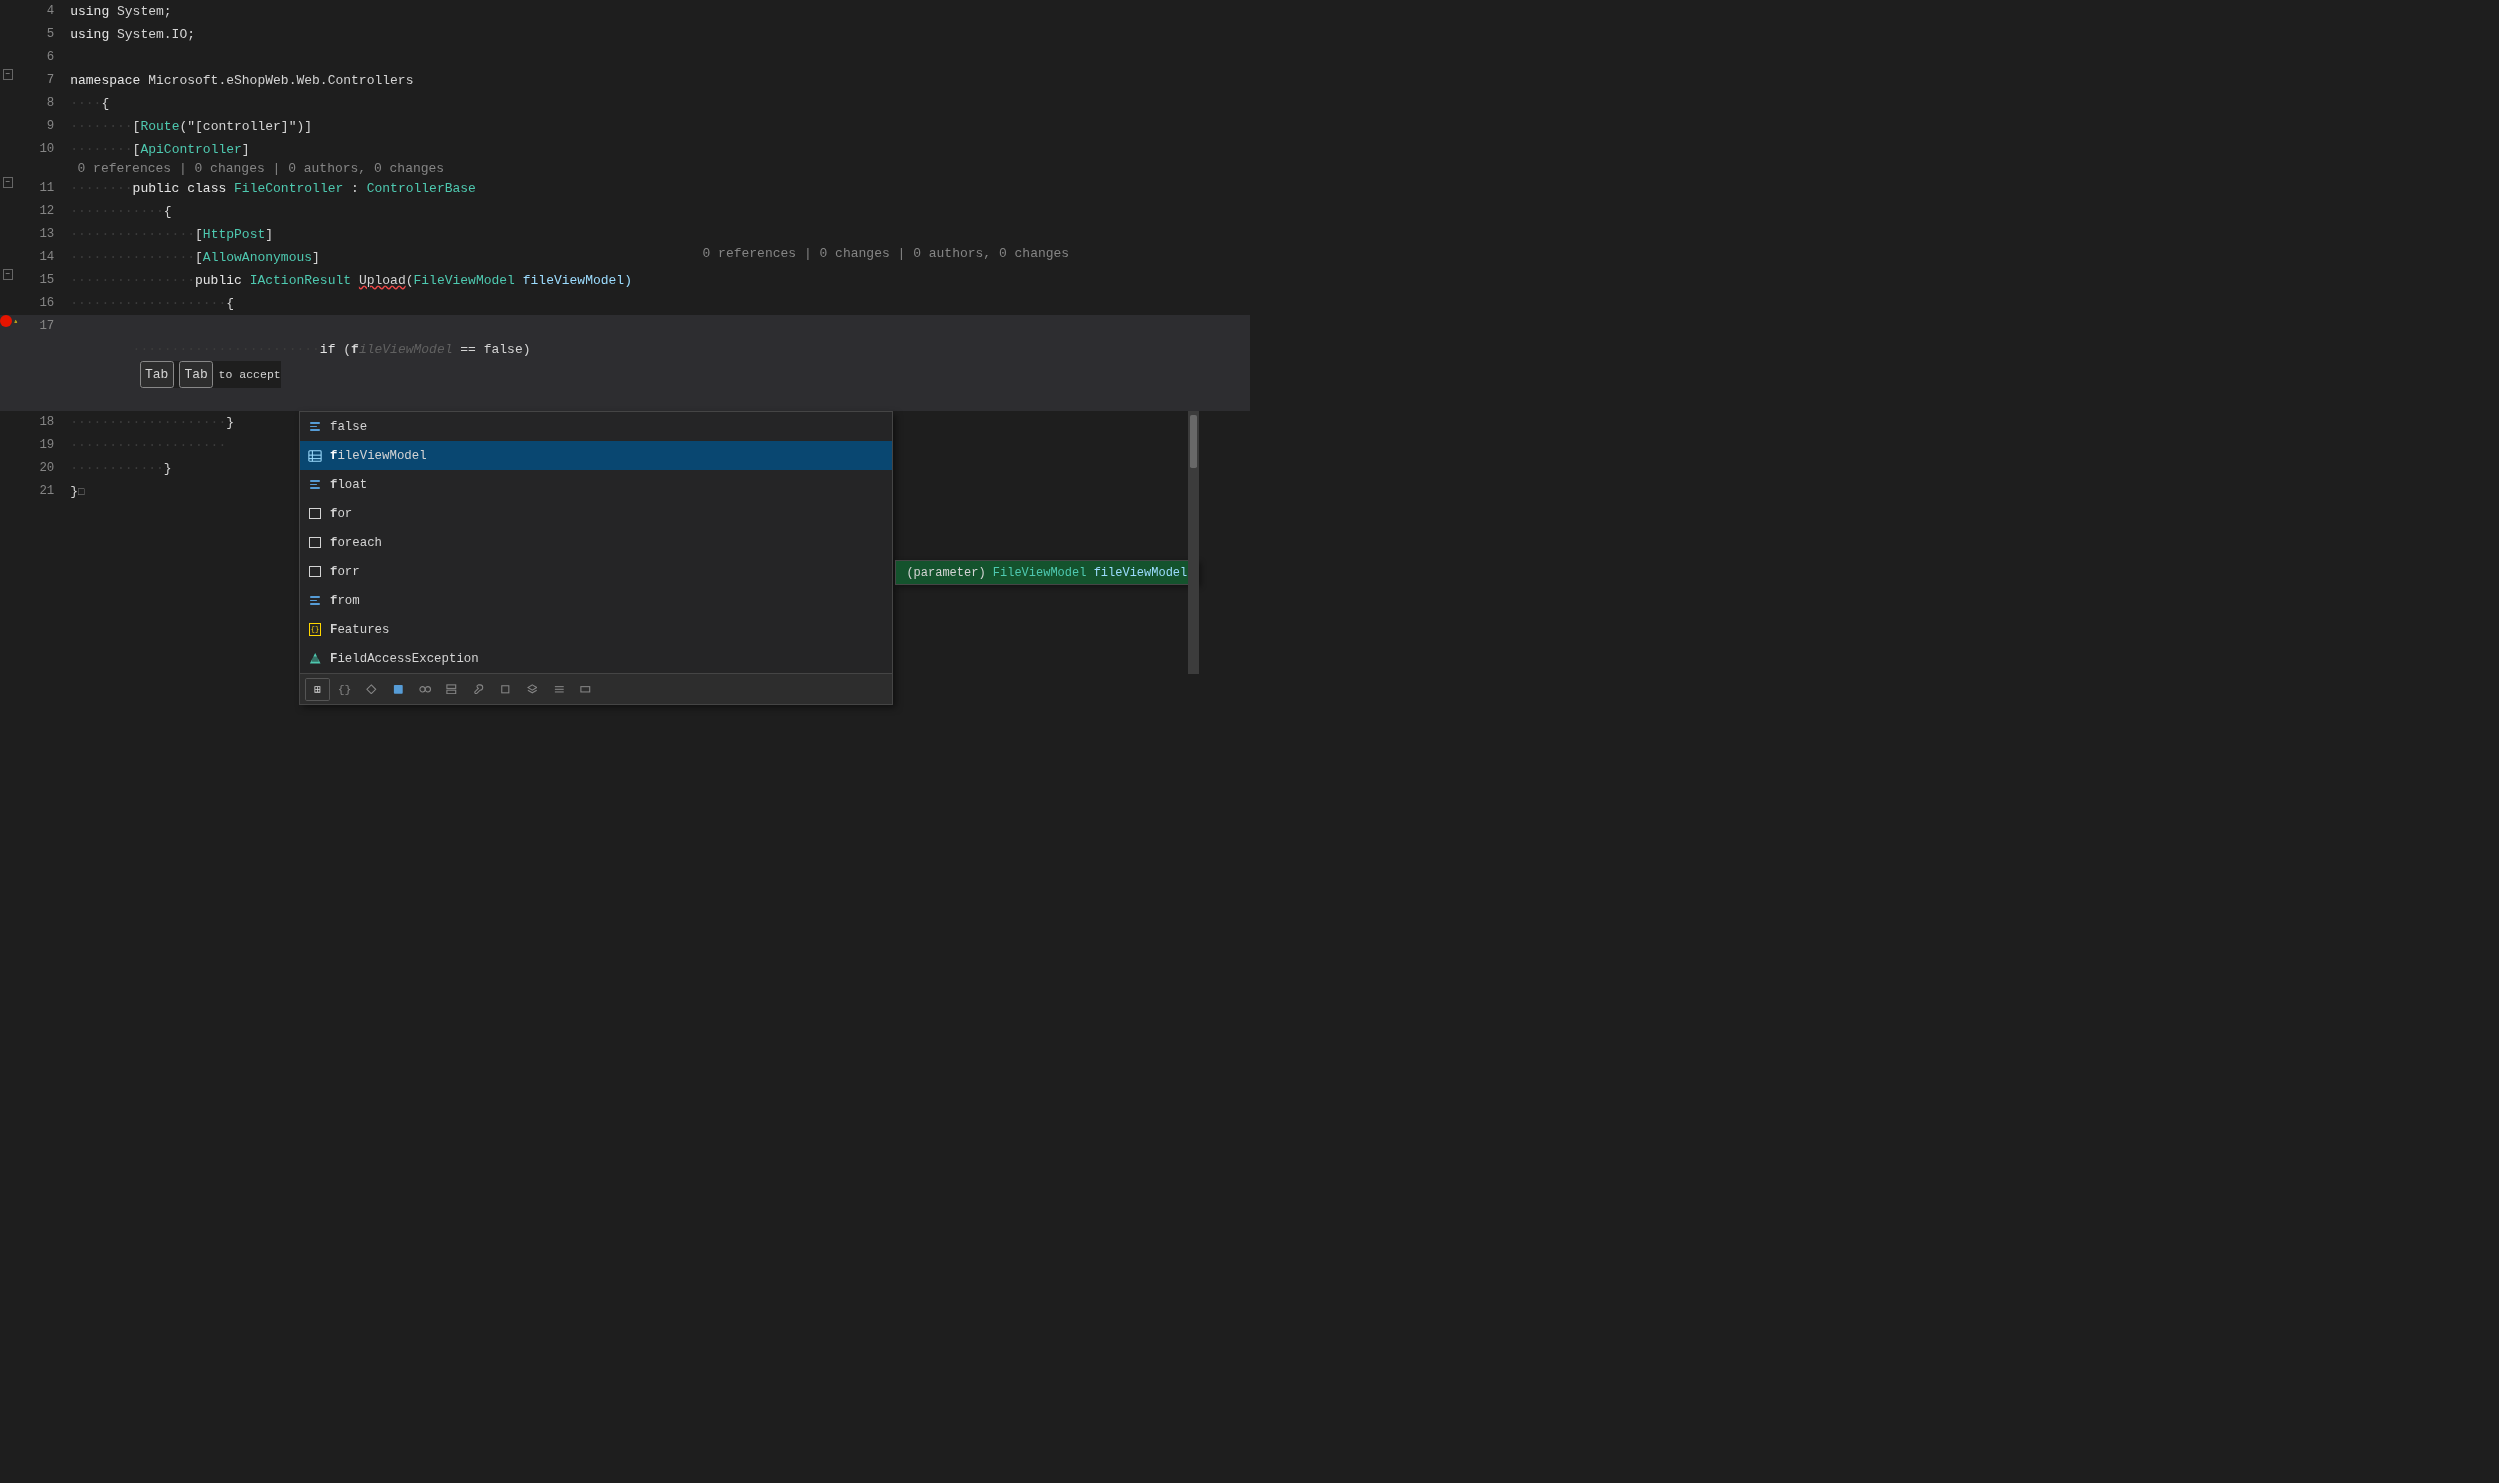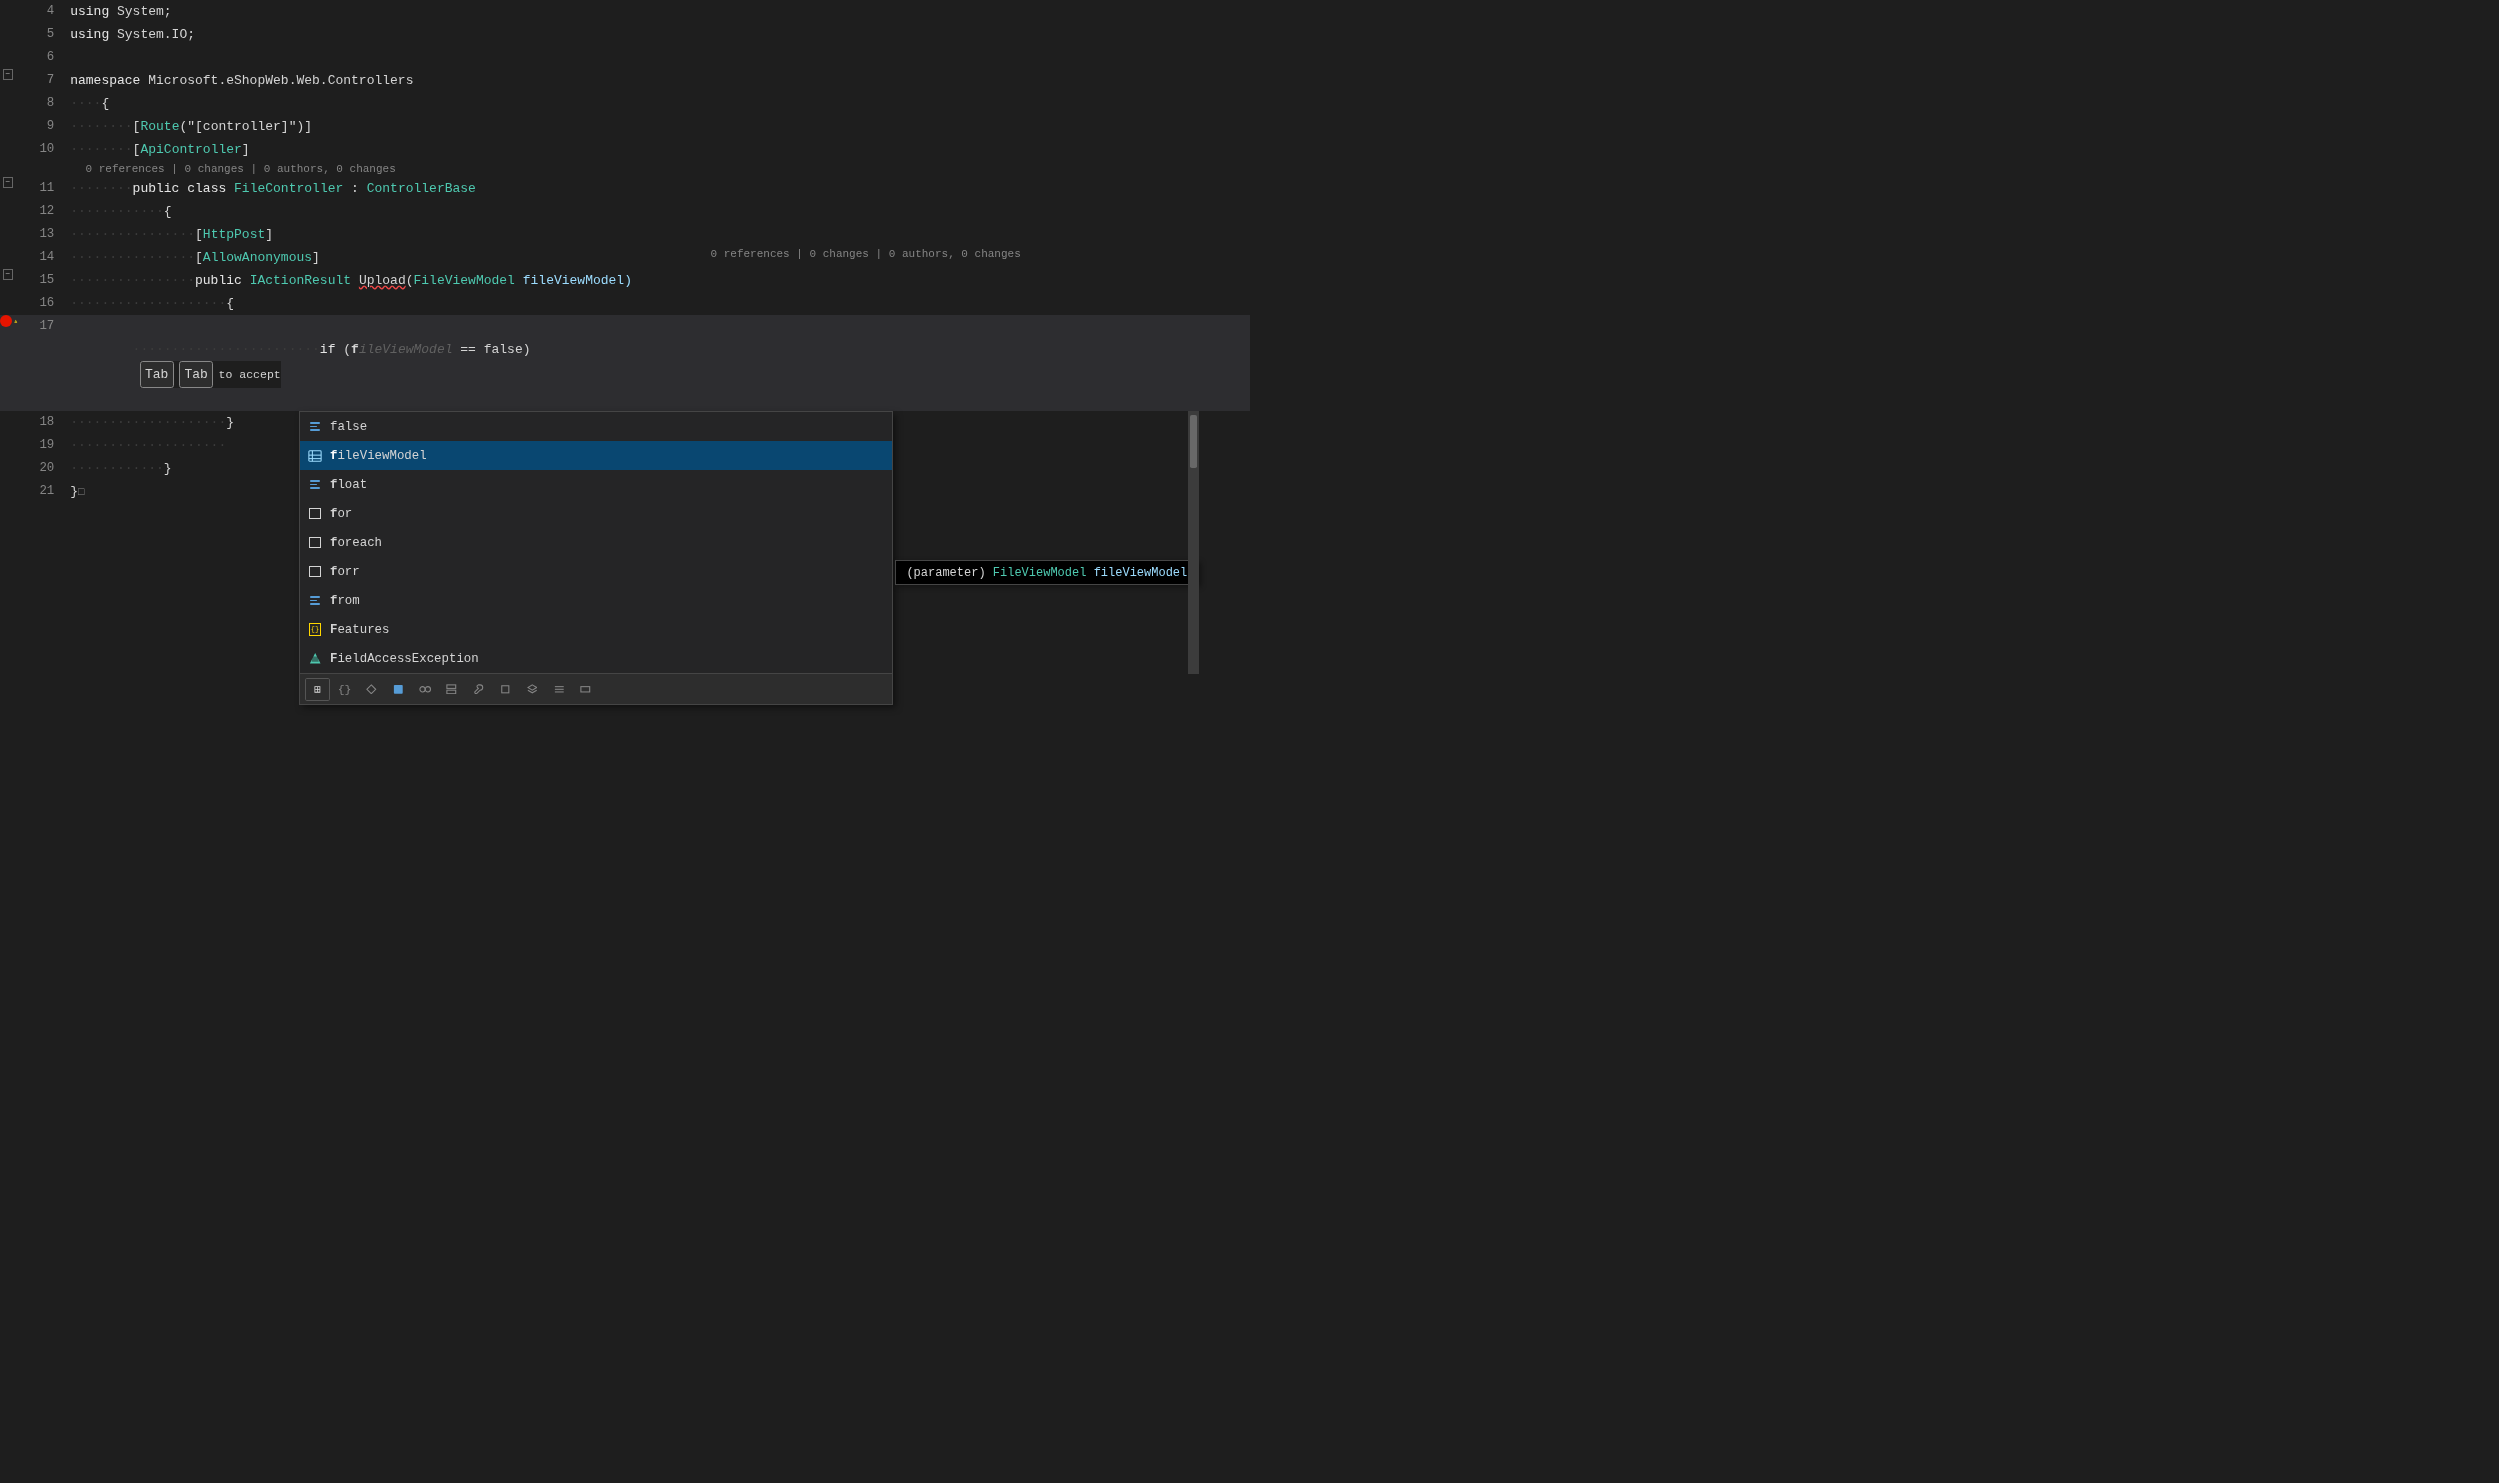--- a/index.html
+++ b/index.html
@@ -47,23 +47,23 @@
 
     .line-content {
       flex: 1;
       padding-left: 3.5px;
       white-space: pre;
       font-size: 13px;
     }
 
     .line-hint {
       display: block;
-      font-size: 11px;
+      font-size: 13px;
       color: #858585;
-      margin-left: 16px;
+      margin-left: 8px;
       line-height: 16px;
       padding-left: 0;
     }
 
     
     .kw { color: #e5e5e5; }
     .cls { color: #4ec9b0; }
     .attr { color: #9cdcfe; }
     .squiggle-red { text-decoration: underline wavy #f44747; }
 
@@ -212,21 +212,21 @@
       height: 53px;
       background: #686868;
       position: absolute;
       top: 3.5px;
       left: 1.8px;
       border-radius: 1.8px;
     }
 
     
     .param-tooltip {
-      background: #000000;
+      background: #14532d;
       border: 0.9px solid #454545;
       padding: 4.4px 10.6px;
       font-size: 12px;
       color: #d4d4d4;
       white-space: nowrap;
       align-self: center;
       margin-left: 1.8px;
       box-shadow: 1.8px 1.8px 5.3px rgba(0,0,0,0.4);
       margin-top: 29px;
     }

